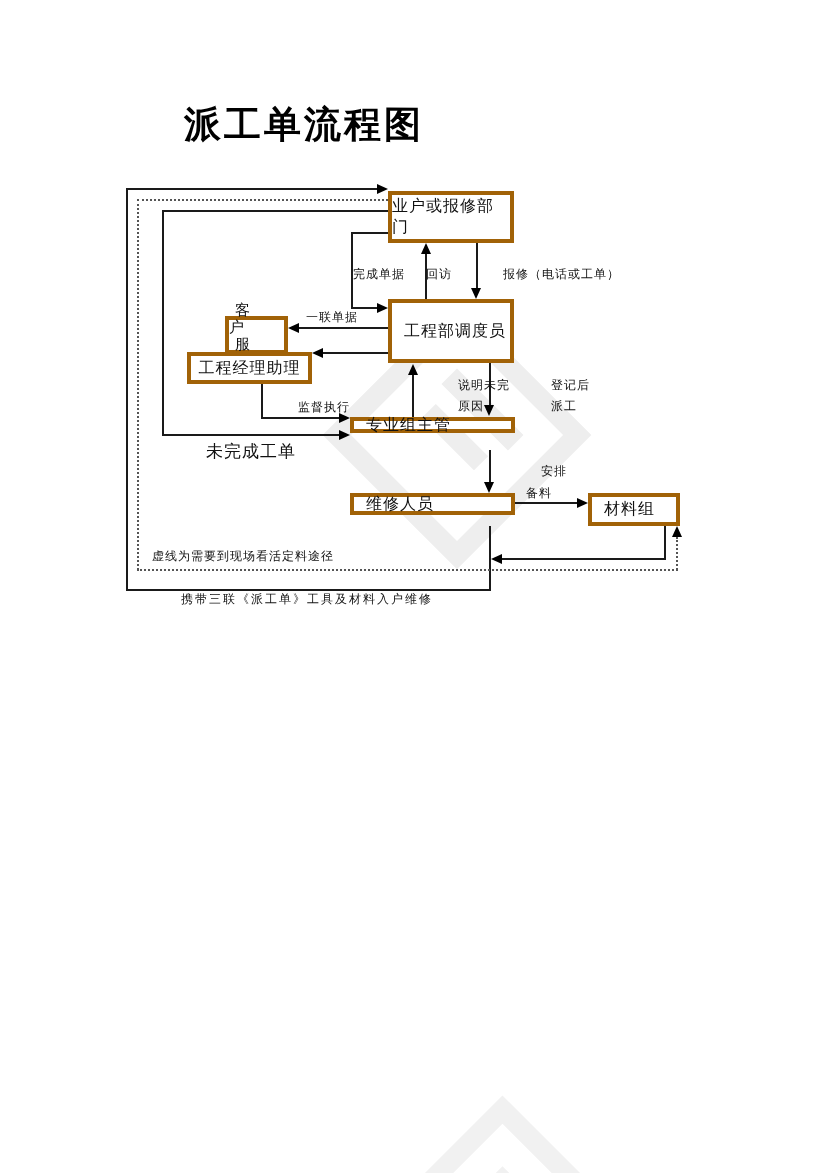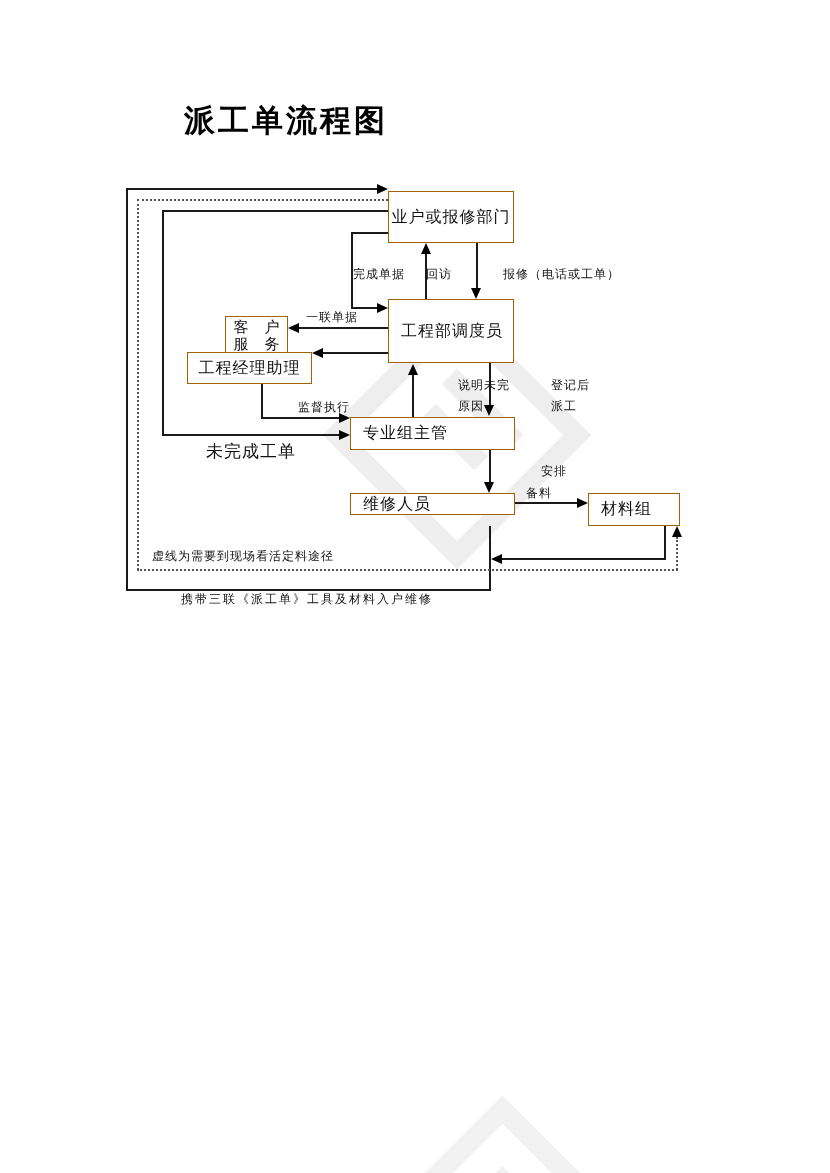--- a/index.html
+++ b/index.html
@@ -1,32 +1,32 @@
 <!DOCTYPE html>
 <html><head>
 <meta charset="utf-8">
 <style>
   html,body{margin:0;padding:0;background:#fff;}
   .page{position:relative;width:830px;height:1173px;background:#ffffff;overflow:hidden;
         font-family:"Liberation Sans","DejaVu Sans",sans-serif;color:#111;}
-  .title{position:absolute;left:184px;top:100px;font-size:31px;font-weight:bold;
+  .title{position:absolute;left:184px;top:100px;font-size:37px;font-weight:bold;
          letter-spacing:3px;color:#000;margin:0;}
   
   .hl{position:absolute;height:2px;background:#1a1a1a;}
   .vl{position:absolute;width:2px;background:#1a1a1a;}
   .dh{position:absolute;height:0;border-top:2px dotted #555;}
   .dv{position:absolute;width:0;border-left:2px dotted #555;}
   
   .ar,.al,.au,.ad{position:absolute;width:0;height:0;}
   .ar{border-top:5px solid transparent;border-bottom:5px solid transparent;border-left:11px solid #000;}
   .al{border-top:5px solid transparent;border-bottom:5px solid transparent;border-right:11px solid #000;}
   .au{border-left:5px solid transparent;border-right:5px solid transparent;border-bottom:11px solid #000;}
   .ad{border-left:5px solid transparent;border-right:5px solid transparent;border-top:11px solid #000;}
   
-  .box{position:absolute;background:#fff;border:1px solid #a16207;box-sizing:border-box;
+  .box{position:absolute;background:#fff;border:4px solid #a16207;box-sizing:border-box;
        display:flex;align-items:center;font-size:16px;letter-spacing:1px;z-index:2;}
   .box.center{justify-content:center;}
   .box.padl{padding-left:12px;}
   .box.two{flex-direction:column;justify-content:center;line-height:17px;letter-spacing:6px;
            font-size:15px;text-indent:6px;}
   
   .lbl{position:absolute;font-size:12px;letter-spacing:1px;white-space:nowrap;z-index:3;}
   .lbl.big{font-size:12px;letter-spacing:2px;}
   
   .wm{position:absolute;border:20px solid #eeeeee;transform:rotate(45deg);z-index:0;}
@@ -113,21 +113,21 @@
 
     <div class="box two" style="left:225px;top:316px;width:63px;height:38px;">
       <span>客 户</span>
       <span>服 务</span>
     </div>
 
     <div class="box center" style="left:187px;top:352px;width:125px;height:32px;">
       <span>工程经理助理</span>
     </div>
 
-    <div class="box padl" style="left:350px;top:417px;width:165px;height:33px;">
+    <div class="box padl" style="left:350px;top:417px;width:165px;height:16px;">
       <span>专业组主管</span>
     </div>
 
     <div class="box padl" style="left:350px;top:493px;width:165px;height:22px;text-align:center;">
       <span>维修人员</span>
     </div>
 
     <div class="box padl" style="left:588px;top:493px;width:92px;height:33px;">
       <span>材料组</span>
     </div>

